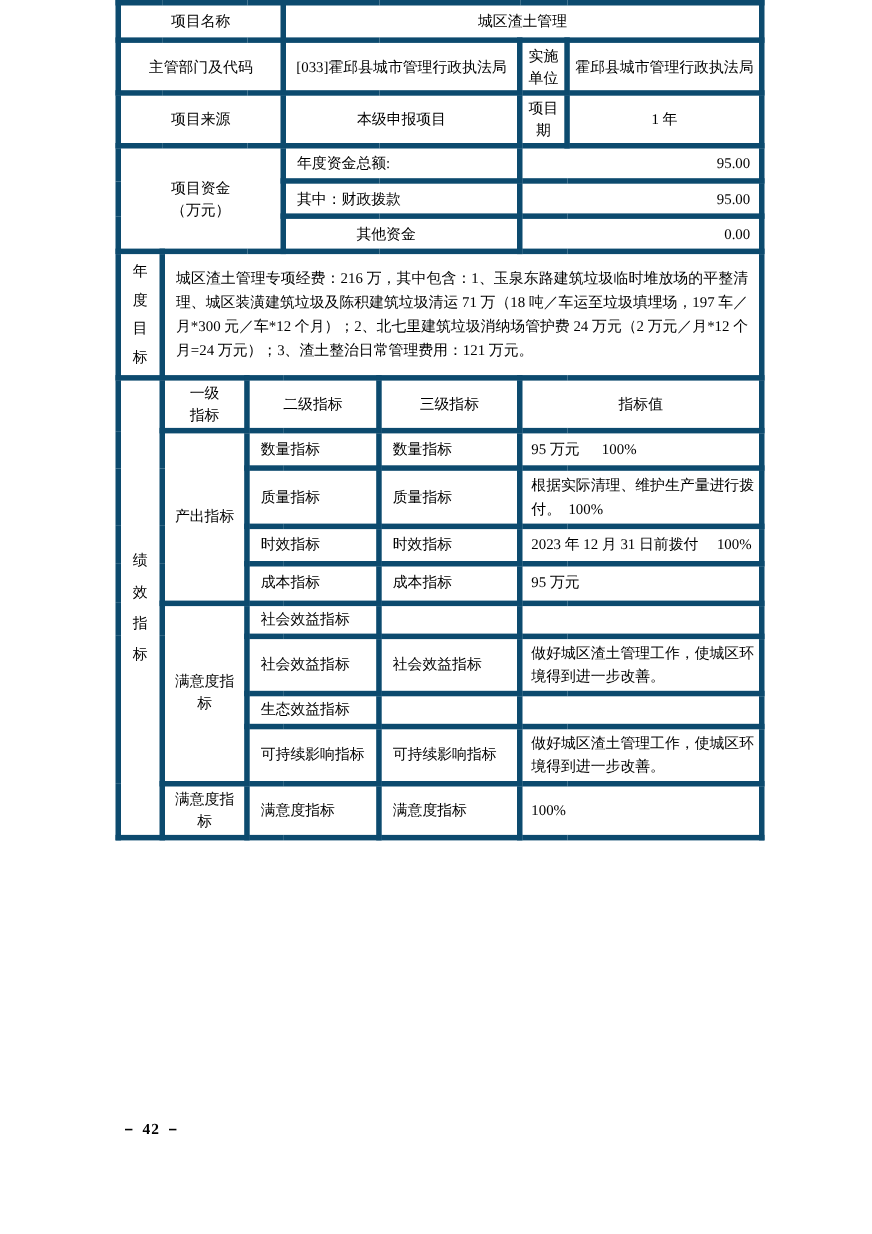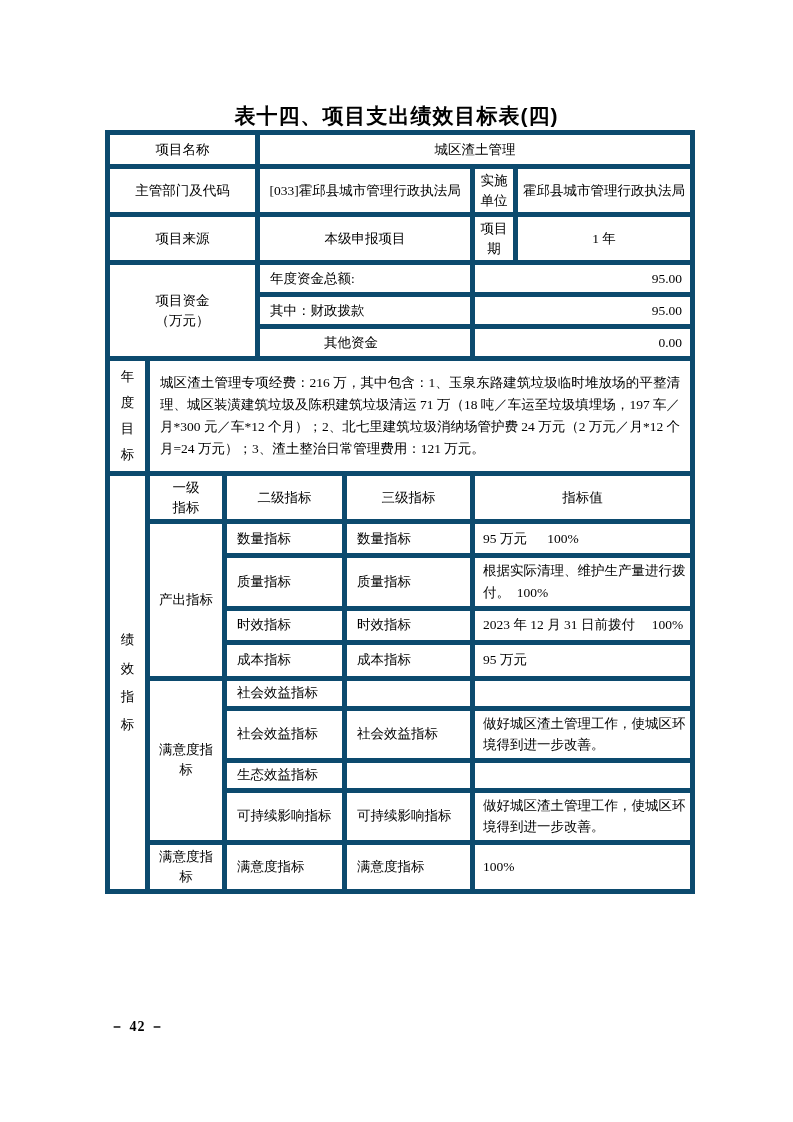--- a/index.html
+++ b/index.html
@@ -75,21 +75,20 @@
     font-size: 14px;
     letter-spacing: 1px;
     font-weight: bold;
   }
 </style>
 </head>
 <body>
 
 <div class="page">
 
-  <div class="title">表十四、项目支出绩效目标表(四)</div>
 
 
   <table class="main-table">
     <colgroup>
       <col style="width:40px">
         <col style="width:77px">
         <col style="width:33px">
       <col style="width:87px">
         <col style="width:128px">
         <col style="width:43px">

